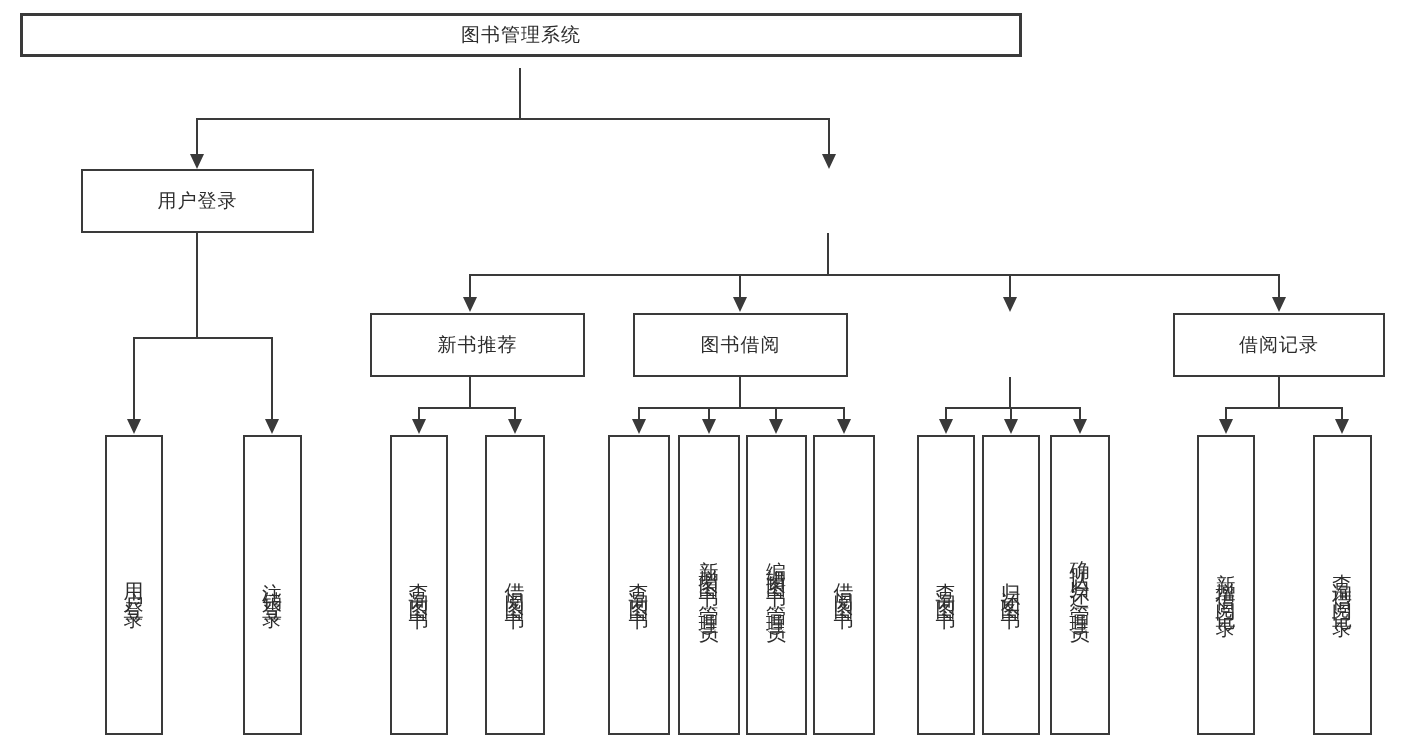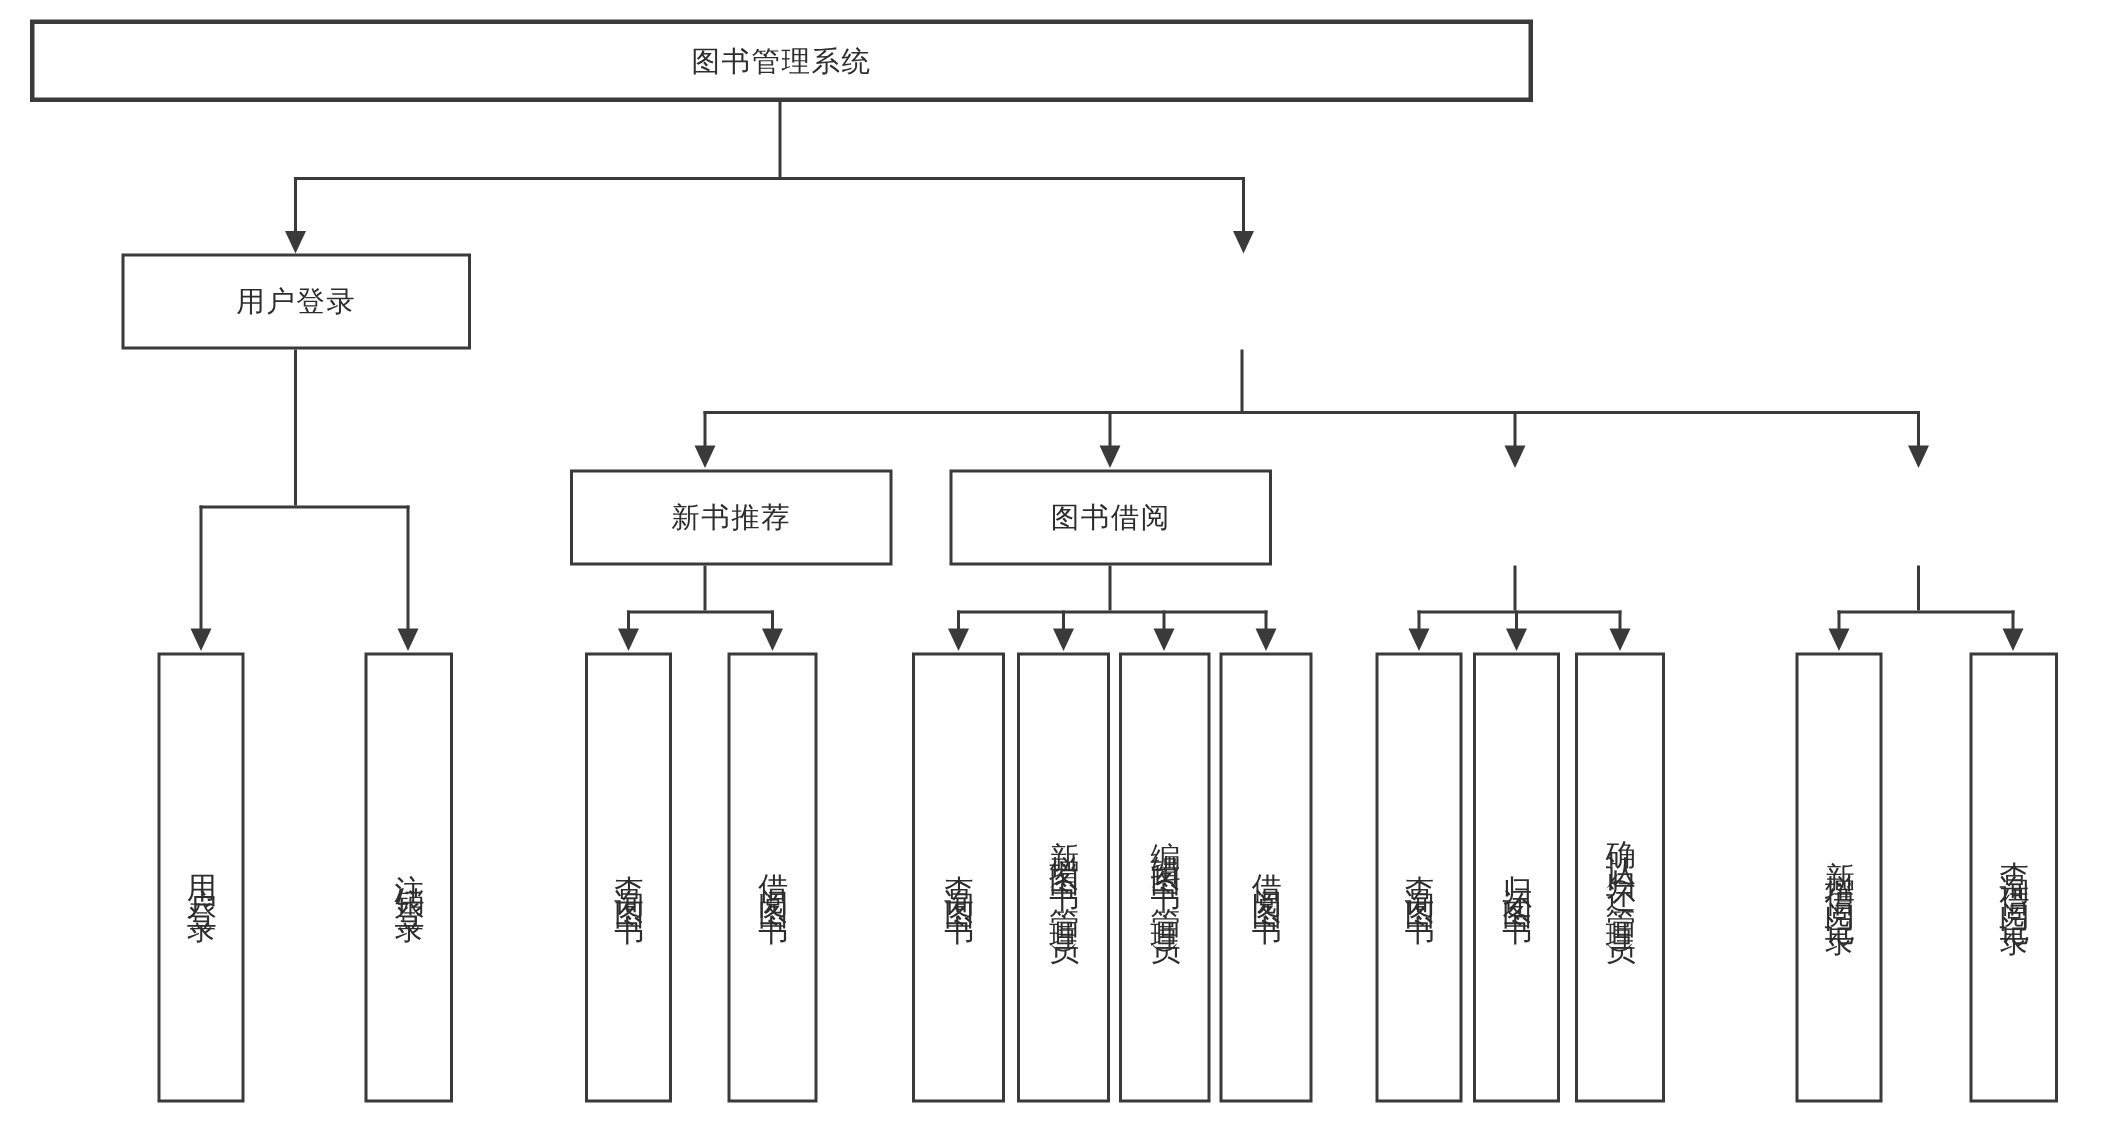--- a/index.html
+++ b/index.html
@@ -61,33 +61,36 @@
     letter-spacing:1px;
     white-space:nowrap;
     z-index:5;
   }
 </style>
 </head>
 <body>
 
 <div class="stage">
 
-  <div class="node root" style="left:20px;top:13px;width:1002px;height:55px">
+  <div class="node root" style="left:20px;top:13px;width:1002px;height:44px">
     <span class="hlabel">图书管理系统</span>
   </div>
 
   <div class="node" style="left:81px;top:169px;width:233px;height:64px">
     <span class="hlabel">用户登录</span>
   </div>
 
-  <div class="node" style="left:380px;top:313px;width:215px;height:64px">
+  <div class="node" style="left:370px;top:313px;width:215px;height:64px">
     <span class="hlabel">新书推荐</span>
   </div>
   <div class="node" style="left:633px;top:313px;width:215px;height:64px">
     <span class="hlabel">图书借阅</span>
+  </div>
+  <div class="node" style="left:1173px;top:313px;width:212px;height:64px">
+    <span class="hlabel">借阅记录</span>
   </div>
 
   <div class="node" style="left:105px;top:435px;width:58px;height:300px">
     <span class="vlabel">用户登录</span>
   </div>
   <div class="node" style="left:243px;top:435px;width:59px;height:300px">
     <span class="vlabel">注销登录</span>
   </div>
 
   <div class="node" style="left:390px;top:435px;width:58px;height:300px">

